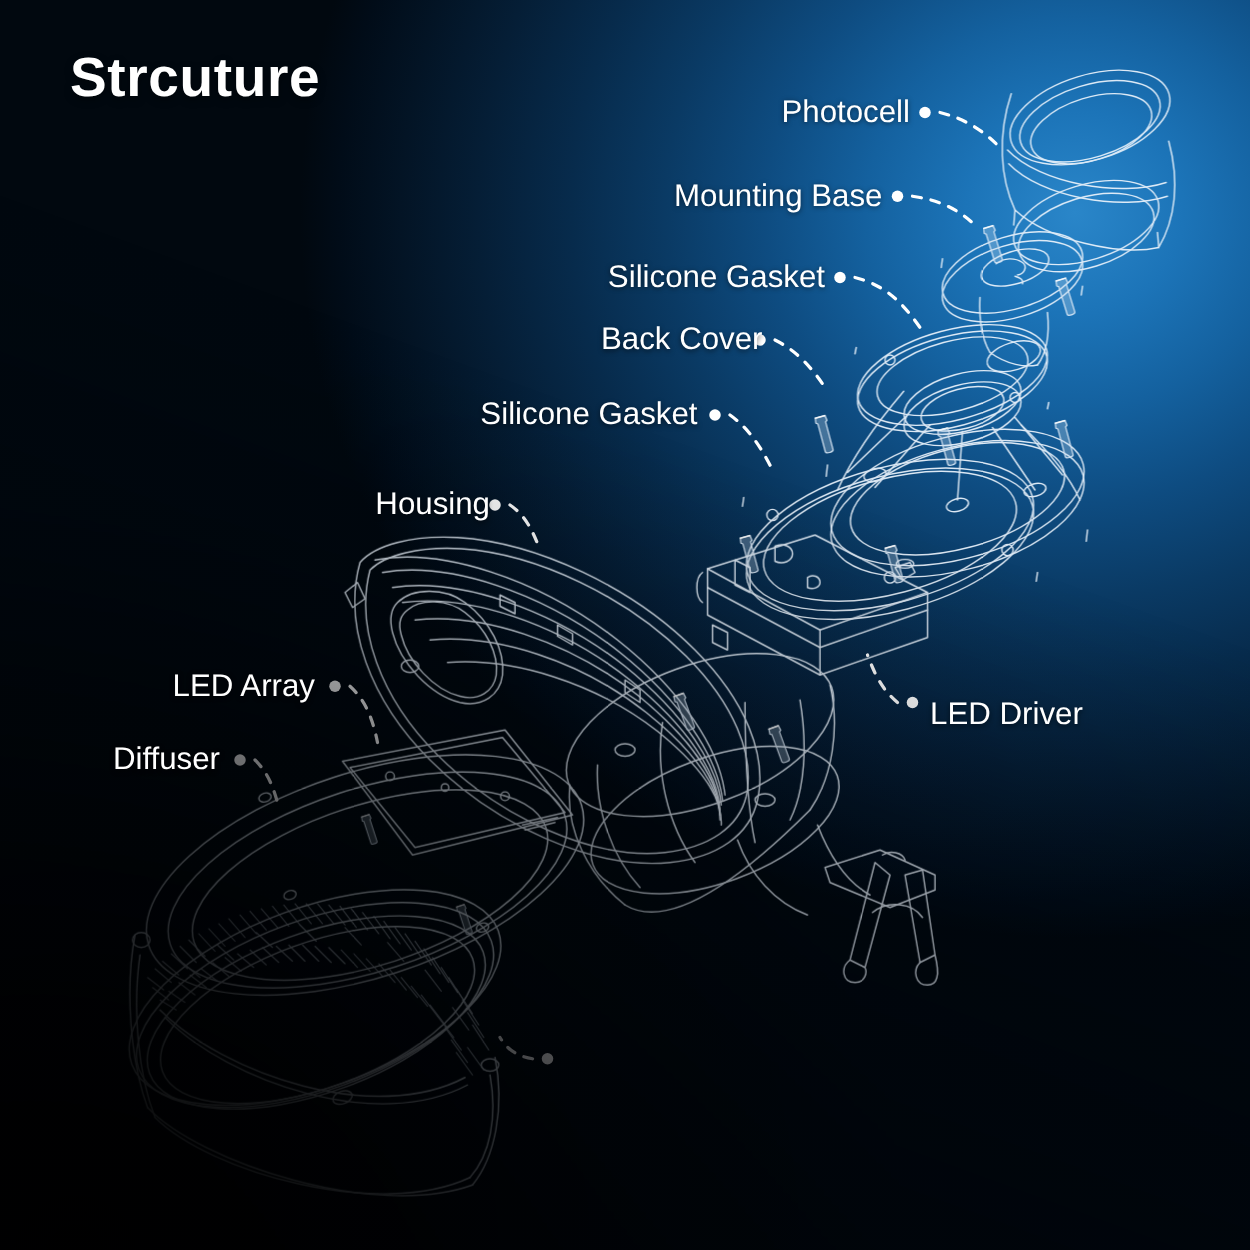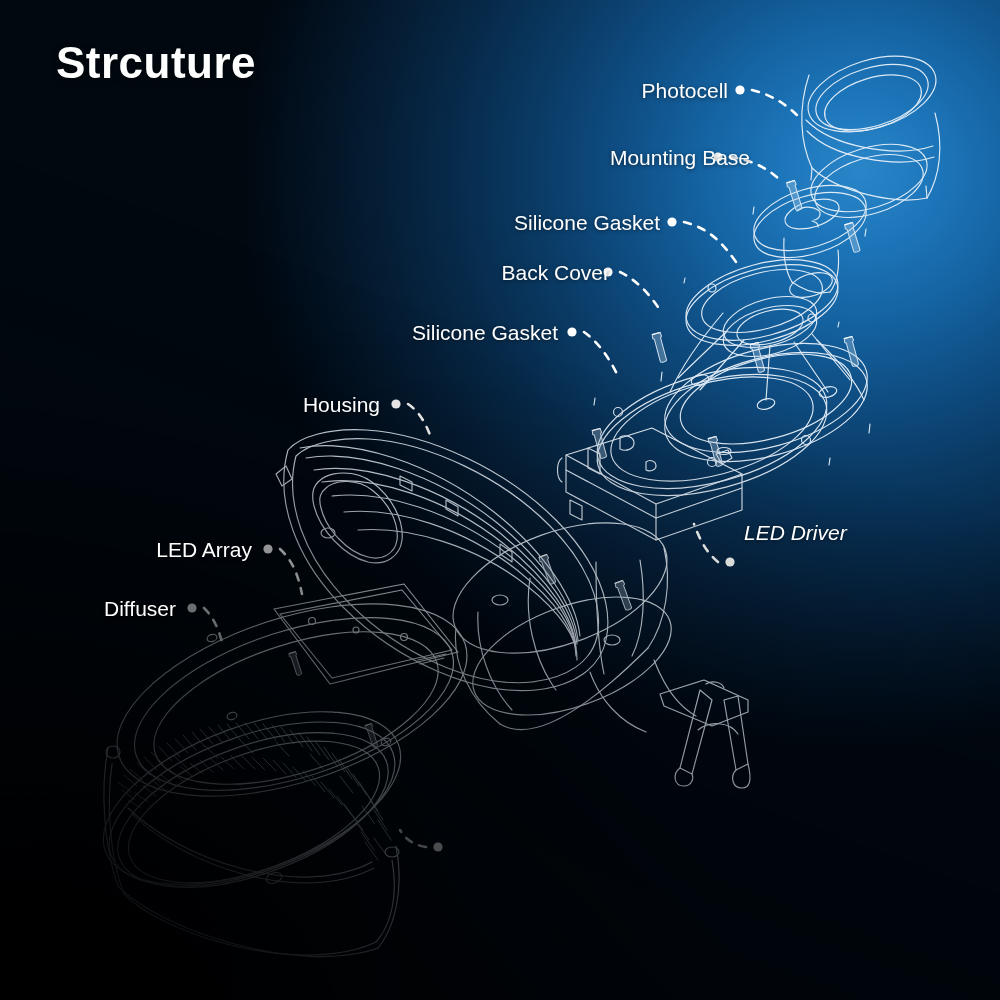--- a/index.html
+++ b/index.html
@@ -38,21 +38,21 @@
     left:56px; top:38px;
     font-size:44px;
     font-weight:bold;
     color:#ffffff;
     letter-spacing:.5px;
     text-shadow:0 2px 7px rgba(0,0,0,.45);
     white-space:nowrap;
   }
   .lbl{
     position:absolute;
-    font-size:21px;
+    font-size:25px;
     color:#ffffff;
     white-space:nowrap;
     text-shadow:0 1px 4px rgba(0,0,0,.55);
     line-height:1;
   }
   .lbl.r{transform:translate(-100%,-50%);}
   .lbl.l{transform:translate(0,-50%);}
 </style>
 </head>
 <body>
@@ -406,23 +406,23 @@
       <circle cx="438" cy="847" r="4.6"></circle>
     </g>
   </svg>
 
   <div id="vignette"></div>
 
   <div id="labels">
     <div class="title">Strcuture</div>
 
     <div class="lbl r" style="left:728px; top:90px;">Photocell</div>
-    <div class="lbl r" style="left:706px; top:157px;margin-left:44px;">Mounting Base</div>
+    <div class="lbl r" style="left:706px; top:157px;">Mounting Base</div>
     <div class="lbl r" style="left:660px; top:222px;">Silicone Gasket</div>
     <div class="lbl r" style="left:610px; top:272px;">Back Cover</div>
     <div class="lbl r" style="left:558px; top:332px;">Silicone Gasket</div>
-    <div class="lbl r" style="left:380px; top:404px;">Housing</div>
+    <div class="lbl r" style="left:392px; top:404px;">Housing</div>
     <div class="lbl r" style="left:252px; top:549px;text-align:right;">LED Array</div>
     <div class="lbl r" style="left:176px; top:608px;">Diffuser</div>
-    <div class="lbl l" style="left:744px; top:532px;font-style:italic;">LED Driver</div>
+    <div class="lbl l" style="left:744px; top:572px;">LED Driver</div>
   </div>
 
 </div>
 
 </body></html>

